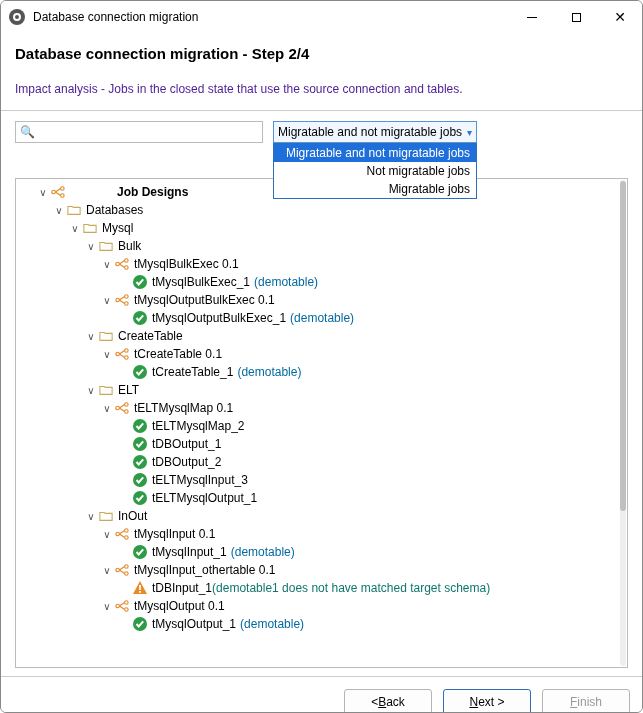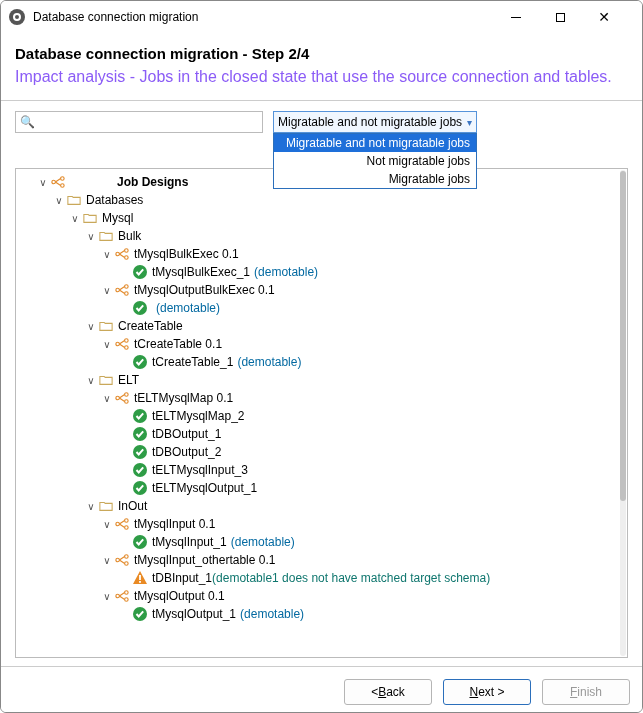--- a/index.html
+++ b/index.html
@@ -1,27 +1,27 @@
 <!DOCTYPE html>
 <html><head>
   <meta charset="utf-8">
   <style>
     * { box-sizing: border-box; margin: 0; padding: 0; }
     body { font-family: "Segoe UI", Tahoma, sans-serif; font-size: 12px; color: #000; background: #fff; width: 643px; height: 713px; overflow: hidden; border: 1px solid #888; border-radius: 6px; }
-    .titlebar { height: 32px; display: flex; align-items: center; padding: 0 16px 0 8px; background: #fff; }
+    .titlebar { height: 32px; display: flex; align-items: center; padding: 0 0 0 8px; background: #fff; }
     .titlebar-icon { width: 16px; height: 16px; border-radius: 50%; background: #555; display: inline-flex; align-items: center; justify-content: center; margin-right: 8px; }
     .titlebar-icon-inner { width: 8px; height: 8px; border: 2px solid #fff; border-radius: 50%; }
     .titlebar-title { flex: 1; font-size: 12px; }
     .win-btn { width: 44px; height: 28px; display: inline-flex; align-items: center; justify-content: center; color: #000; }
     .win-btn .ln { width: 10px; height: 1px; background: #000; }
     .win-btn .sq { width: 9px; height: 9px; border: 1px solid #000; }
     .win-btn .x { font-size: 14px; font-weight: 300; }
     .header-area { padding: 12px 14px 14px 14px; border-bottom: 1px solid #ccc; background: #fff; }
-    .heading { font-size: 15px; font-weight: 700; margin-bottom: 6px; }
-    .subheading { font-size: 16px; color: #8b5cf6; }
+    .heading { font-size: 15px; font-weight: 700; margin-bottom: 20px; }
+    .subheading { font-size: 12px; color: #4c1d95; }
     .content { padding: 10px 14px; position: relative; height: 565px; }
     .tool-row { display: flex; gap: 10px; align-items: flex-start; }
     .search-box { position: relative; width: 248px; height: 22px; border: 1px solid #bbb; background: #fff; display: flex; align-items: center; }
     .search-box .mag { position: absolute; left: 4px; font-size: 12px; color: #888; }
     .search-input { border: none; outline: none; width: 100%; height: 100%; padding-left: 20px; font-size: 12px; }
     .selector-wrap { position: relative; text-align: right; }
     .selector { width: 204px; height: 22px; border: 1px solid #5593da; background: #f0f7ff; display: flex; align-items: center; padding: 0 4px; justify-content: space-between; }
     .selector-text { font-size: 12px; color: #000; }
     .chev { font-size: 10px; color: #3c76c2; }
     .dropdown { position: absolute; top: 22px; left: 0; width: 204px; border: 1px solid #2b6fbb; background: #fff; z-index: 10; }
@@ -209,20 +209,21 @@
           <span class="sp"></span>
           <span class="sp"></span>
           <span class="sp"></span>
           <span class="sp"></span>
           <span class="ico">
             <svg viewBox="0 0 16 16">
               <circle cx="8" cy="8" r="7" fill="#2e9c46"></circle>
               <path d="M4.5 8 l2.2 2.4 l4.5 -5" stroke="#fff" stroke-width="2" fill="none"></path>
             </svg>
           </span>
+          <span class="label">tMysqlOutputBulkExec_1</span>
           <span class="note">(demotable)</span>
         </div>
 
     <div class="row">
           <span class="sp"></span>
           <span class="sp"></span>
           <span class="sp"></span>
           <span class="sp"></span>
           <span class="tog">∨</span>
           <span class="ico folder">

